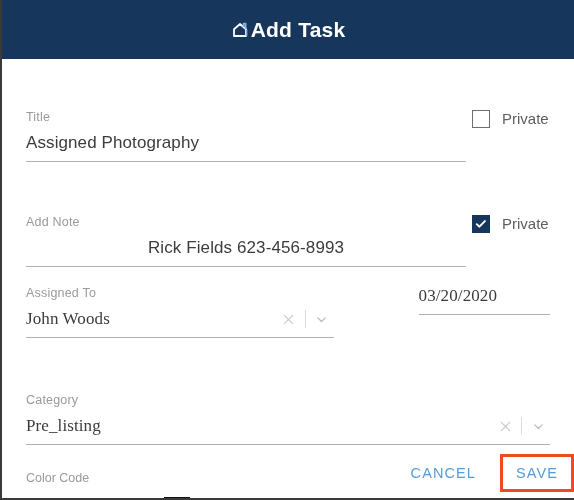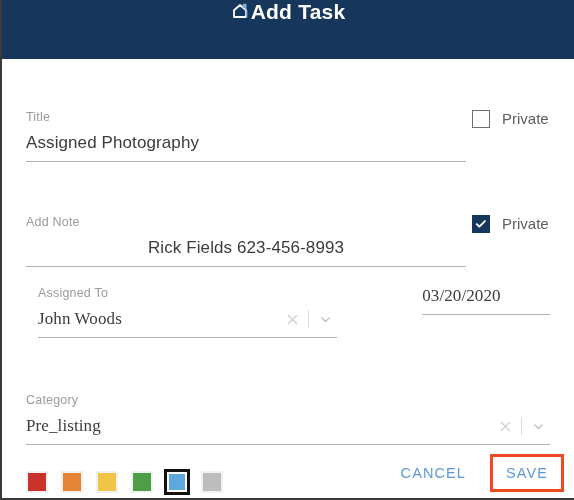--- a/index.html
+++ b/index.html
@@ -21,21 +21,21 @@
     background: #ffffff;
     border-left: 2px solid #3a3a3a;
     border-bottom: 2px solid #3a3a3a;
     overflow: hidden;
   }
   
   .dialog-header {
     height: 59px;
     background: #17365c;
     display: flex;
-    align-items: flex-start;
+    align-items: center;
     justify-content: center;
   }
   .header-icon {
     display: block;
     width: 20px;
     height: 20px;
     margin-top: 1px;
   }
   .header-title {
     color: #ffffff;
@@ -111,21 +111,21 @@
   
   .note-row { padding-top: 17px; }
   .field-note { width: 440px; }
   .field-note .field-label { margin-bottom: 9px; }
   .field-note .field-value { margin-bottom: 8px; text-align: center; }
   
   .assign-row {
     padding-top: 19px;
     display: flex;
   }
-  .field-assigned { width: 309px; margin-left: 12px; }
+  .field-assigned { width: 309px; }
   .field-due { width: 132px; margin-left: 85px; }
   .field-assigned .field-label,
   .field-due .field-label,
   .field-category .field-label { margin-bottom: 9px; }
   .value-with-actions {
     display: flex;
     align-items: flex-end;
     justify-content: space-between;
     margin-bottom: 8px;
     font-family: Liberation Serif, serif;
@@ -172,21 +172,21 @@
     width: 26px;
     height: 26px;
     margin: -2px;
     border: 3px solid #111111;
     box-shadow: inset 0 0 0 2px #ffffff;
   }
   
   .dialog-footer {
     position: absolute;
     left: 0;
-    right: 10px;
+    right: 0;
     bottom: 6px;
     display: flex;
     align-items: center;
     justify-content: flex-end;
     padding-right: 18px;
     gap: 10px;
   }
   .text-button {
     background: none;
     border: none;
@@ -305,20 +305,21 @@
                 <path d="M3 5.2 L7 9.2 L11 5.2" fill="none" stroke="#b8b8b8" stroke-width="1.3" stroke-linecap="round" stroke-linejoin="round"></path>
               </svg>
             </span>
           </span>
         </div>
         <div class="underline"></div>
       </div>
     </div>
 
     <div class="color-section">
+      <div class="color-label">Color Code</div>
       <div class="swatches">
         <span class="swatch" style="background-color: rgb(201, 50, 42);"></span>
         <span class="swatch" style="background-color: rgb(229, 132, 53);"></span>
         <span class="swatch" style="background-color: rgb(240, 196, 71);"></span>
         <span class="swatch" style="background-color: rgb(77, 158, 71);"></span>
         <span class="swatch selected" style="background-color: rgb(95, 168, 222);"></span>
         <span class="swatch" style="background-color: rgb(189, 189, 189);"></span>
       </div>
     </div>
   </div>

